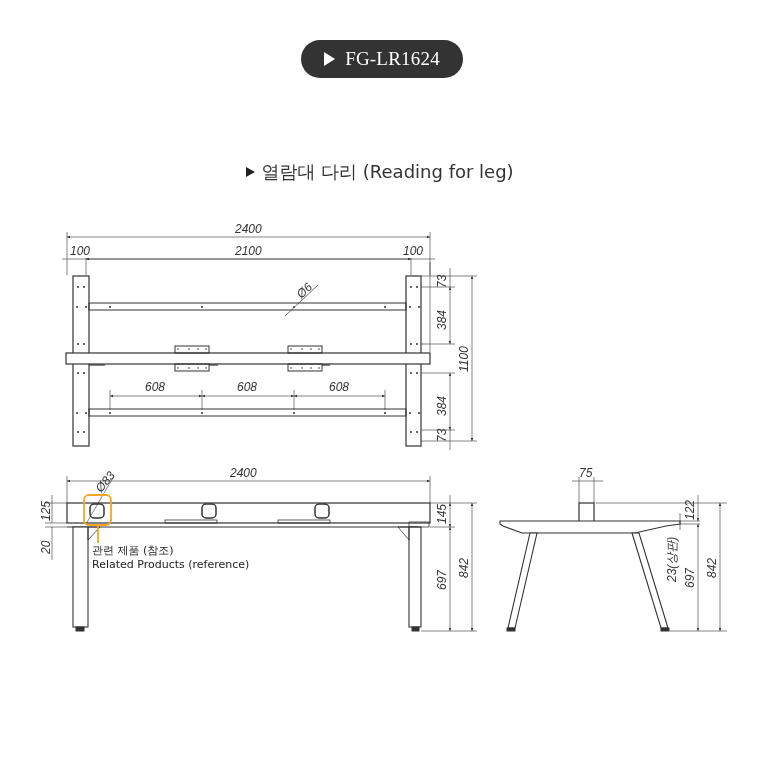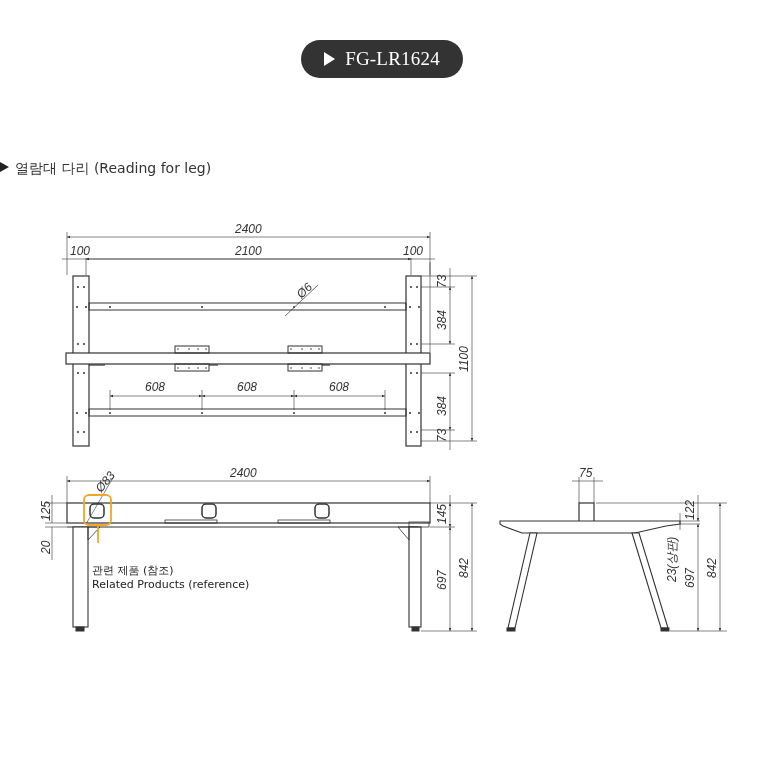--- a/index.html
+++ b/index.html
@@ -1,23 +1,23 @@
 <!DOCTYPE html>
 <html><head>
 <meta charset="utf-8">
 <style>
   html, body { margin:0; padding:0; background:#ffffff; }
   body { width:760px; height:760px; position:relative; overflow:hidden; font-family:"DejaVu Sans", sans-serif; }
   .badge { position:absolute; left:301px; top:40px; width:162px; height:38px; background:#333333; border-radius:19px; color:#fff; display:flex; align-items:center; justify-content:center; font-size:19px; font-family:Liberation Serif, serif; letter-spacing:0.2px; }
   .badge .tri { width:0; height:0; border-left:11px solid #fff; border-top:7px solid transparent; border-bottom:7px solid transparent; margin-right:10px; }
-  .subtitle { position:absolute; left:0; top:160px; width:760px; text-align:left; font-size:14px; color:#333; font-family:"DejaVu Sans", sans-serif; }
+  .subtitle { position:absolute; left:0; top:160px; width:760px; text-align:center; font-size:18px; color:#333; font-family:"DejaVu Sans", sans-serif; }
   .subtitle .tri { display:inline-block; width:0; height:0; border-left:9px solid #222; border-top:5px solid transparent; border-bottom:5px solid transparent; margin-right:6px; vertical-align:1px; }
   svg.drawing { position:absolute; left:0; top:0; }
   .dim { font-family:"Liberation Sans", sans-serif; font-size:12px; font-style:italic; fill:#333; }
-  .note { position:absolute; left:92px; top:564px; font-size:11px; color:#222; line-height:14px; font-family:"DejaVu Sans", sans-serif; }
+  .note { position:absolute; left:92px; top:544px; font-size:11px; color:#222; line-height:14px; font-family:"DejaVu Sans", sans-serif; }
 </style>
 </head>
 <body>
 
 <div class="badge">
   <span class="tri"></span>
   <span>FG-LR1624</span>
 </div>
 
 <div class="subtitle">

